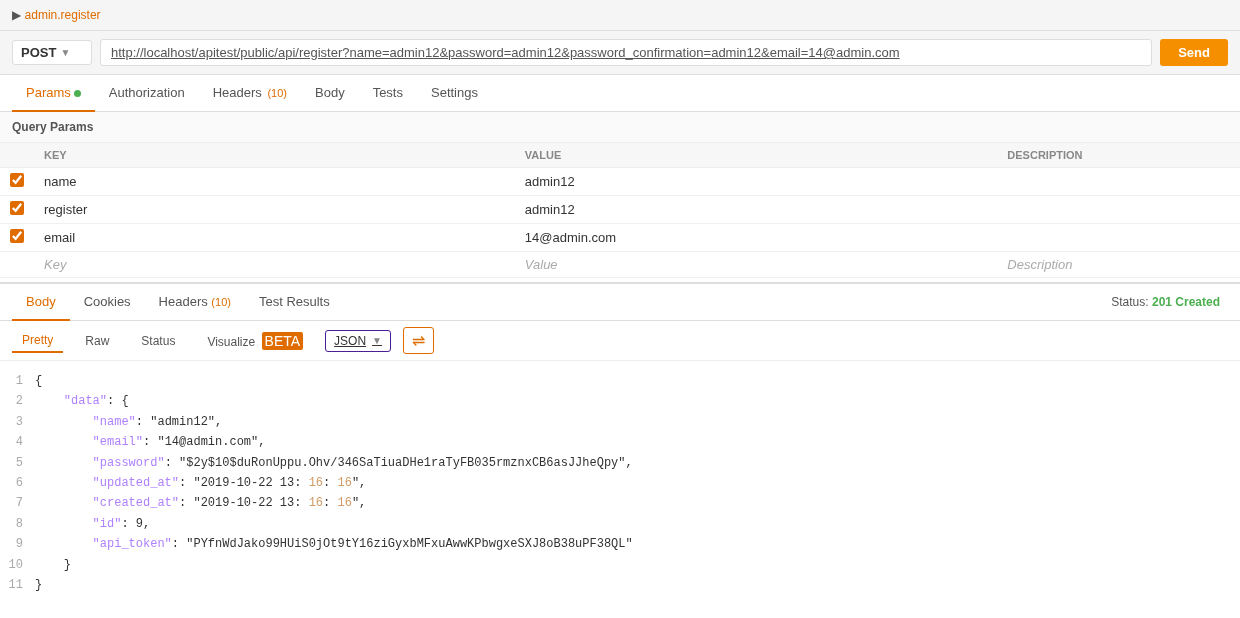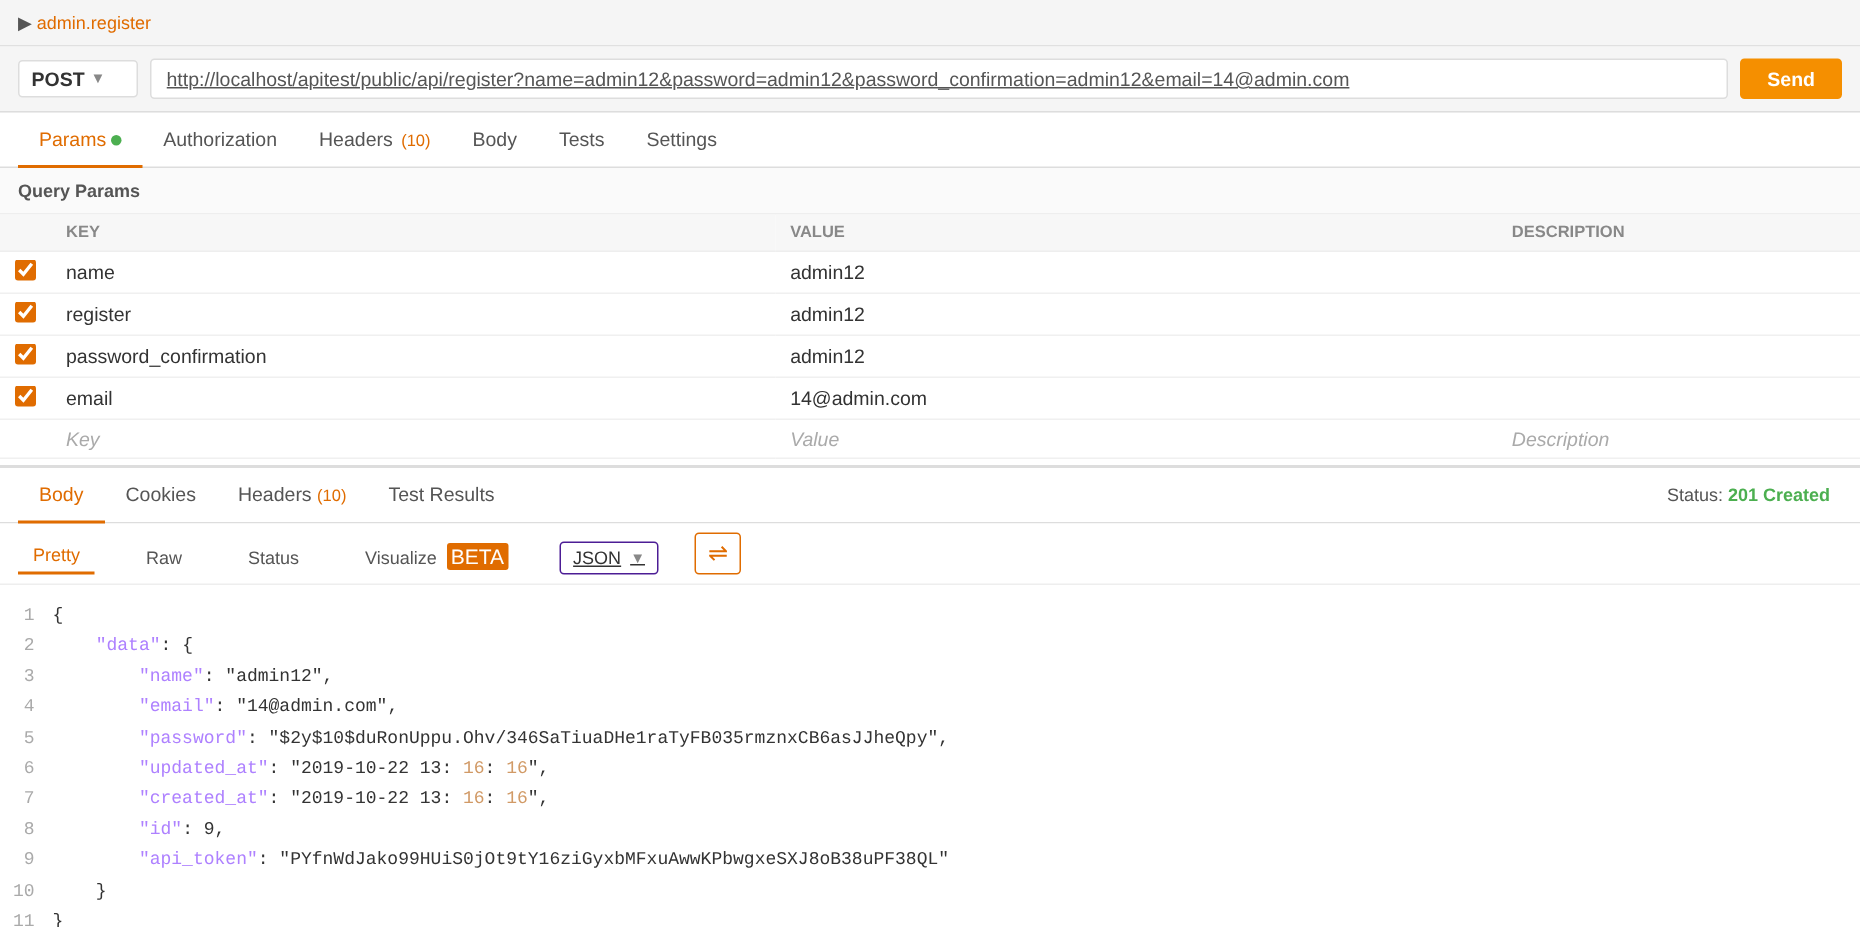--- a/index.html
+++ b/index.html
@@ -31,21 +31,21 @@
     .key-cell { color: #333; }
     .value-cell { color: #333; }
     .placeholder-cell { color: #aaa; font-style: italic; }
     .response-tabs-bar { display: flex; align-items: center; border-bottom: 1px solid #ddd; padding: 0 12px; }
     .response-tab { padding: 10px 14px; font-size: 13px; color: #555; cursor: pointer; border-bottom: 2px solid transparent; margin-bottom: -1px; }
     .response-tab.active { color: #e06c00; border-bottom: 2px solid #e06c00; }
     .response-tab .badge { color: #e06c00; font-size: 11px; }
     .status-info { margin-left: auto; font-size: 12px; color: #555; padding-right: 8px; }
     .status-info .status-val { color: #4caf50; font-weight: 600; }
 
-    .format-bar { display: flex; align-items: flex-end; padding: 6px 12px; gap: 24px; border-bottom: 1px solid #eee; background: #fff; }
+    .format-bar { display: flex; align-items: center; padding: 6px 12px; gap: 12px; border-bottom: 1px solid #eee; background: #fff; }
     .fmt-btn { padding: 4px 10px; font-size: 12px; border-radius: 3px; border: none; background: transparent; cursor: pointer; color: #555; }
     .fmt-btn.active { color: #e06c00; border-bottom: 2px solid #e06c00; background: transparent; border-radius: 0; }
     .json-select { display: flex; align-items: center; gap: 2px; border: 1px solid #4c1d95; border-radius: 3px; padding: 3px 8px; font-size: 12px; cursor: pointer; background: #fff; text-decoration: underline; }
     .wrap-btn { border: 1px solid #e06c00; border-radius: 3px; padding: 3px 8px; cursor: pointer; color: #e06c00; background: #fff; font-size: 16px; }
 
     .code-view { padding: 10px 0; background: #fff; font-family: 'Courier New', Courier, monospace; font-size: 12px; line-height: 1.7; }
     .code-line { display: flex; align-items: flex-start; }
     .line-num { color: #aaa; min-width: 35px; text-align: right; padding-right: 12px; user-select: none; font-size: 12px; }
     .line-content { color: #333; white-space: pre; }
   </style>
@@ -90,26 +90,20 @@
 
   <tr>
       <td style="width:30px; text-align:center;"><input type="checkbox" class="checkbox" checked="" style=""></td>
       <td class="key-cell">name</td>
       <td class="value-cell">admin12</td>
       <td></td>
     </tr>
       <tr>
       <td style="width:30px; text-align:center;"><input type="checkbox" class="checkbox" checked="" style=""></td>
       <td class="key-cell">register</td>
-      <td class="value-cell">admin12</td>
-      <td></td>
-    </tr>
-      <tr>
-      <td style="width:30px; text-align:center;"><input type="checkbox" class="checkbox" checked="" style=""></td>
-      <td class="key-cell">password_confirmation</td>
       <td class="value-cell">admin12</td>
       <td></td>
     </tr>
       <tr>
       <td style="width:30px; text-align:center;"><input type="checkbox" class="checkbox" checked="" style=""></td>
       <td class="key-cell">email</td>
       <td class="value-cell">14@admin.com</td>
       <td></td>
     </tr>
       <tr>

